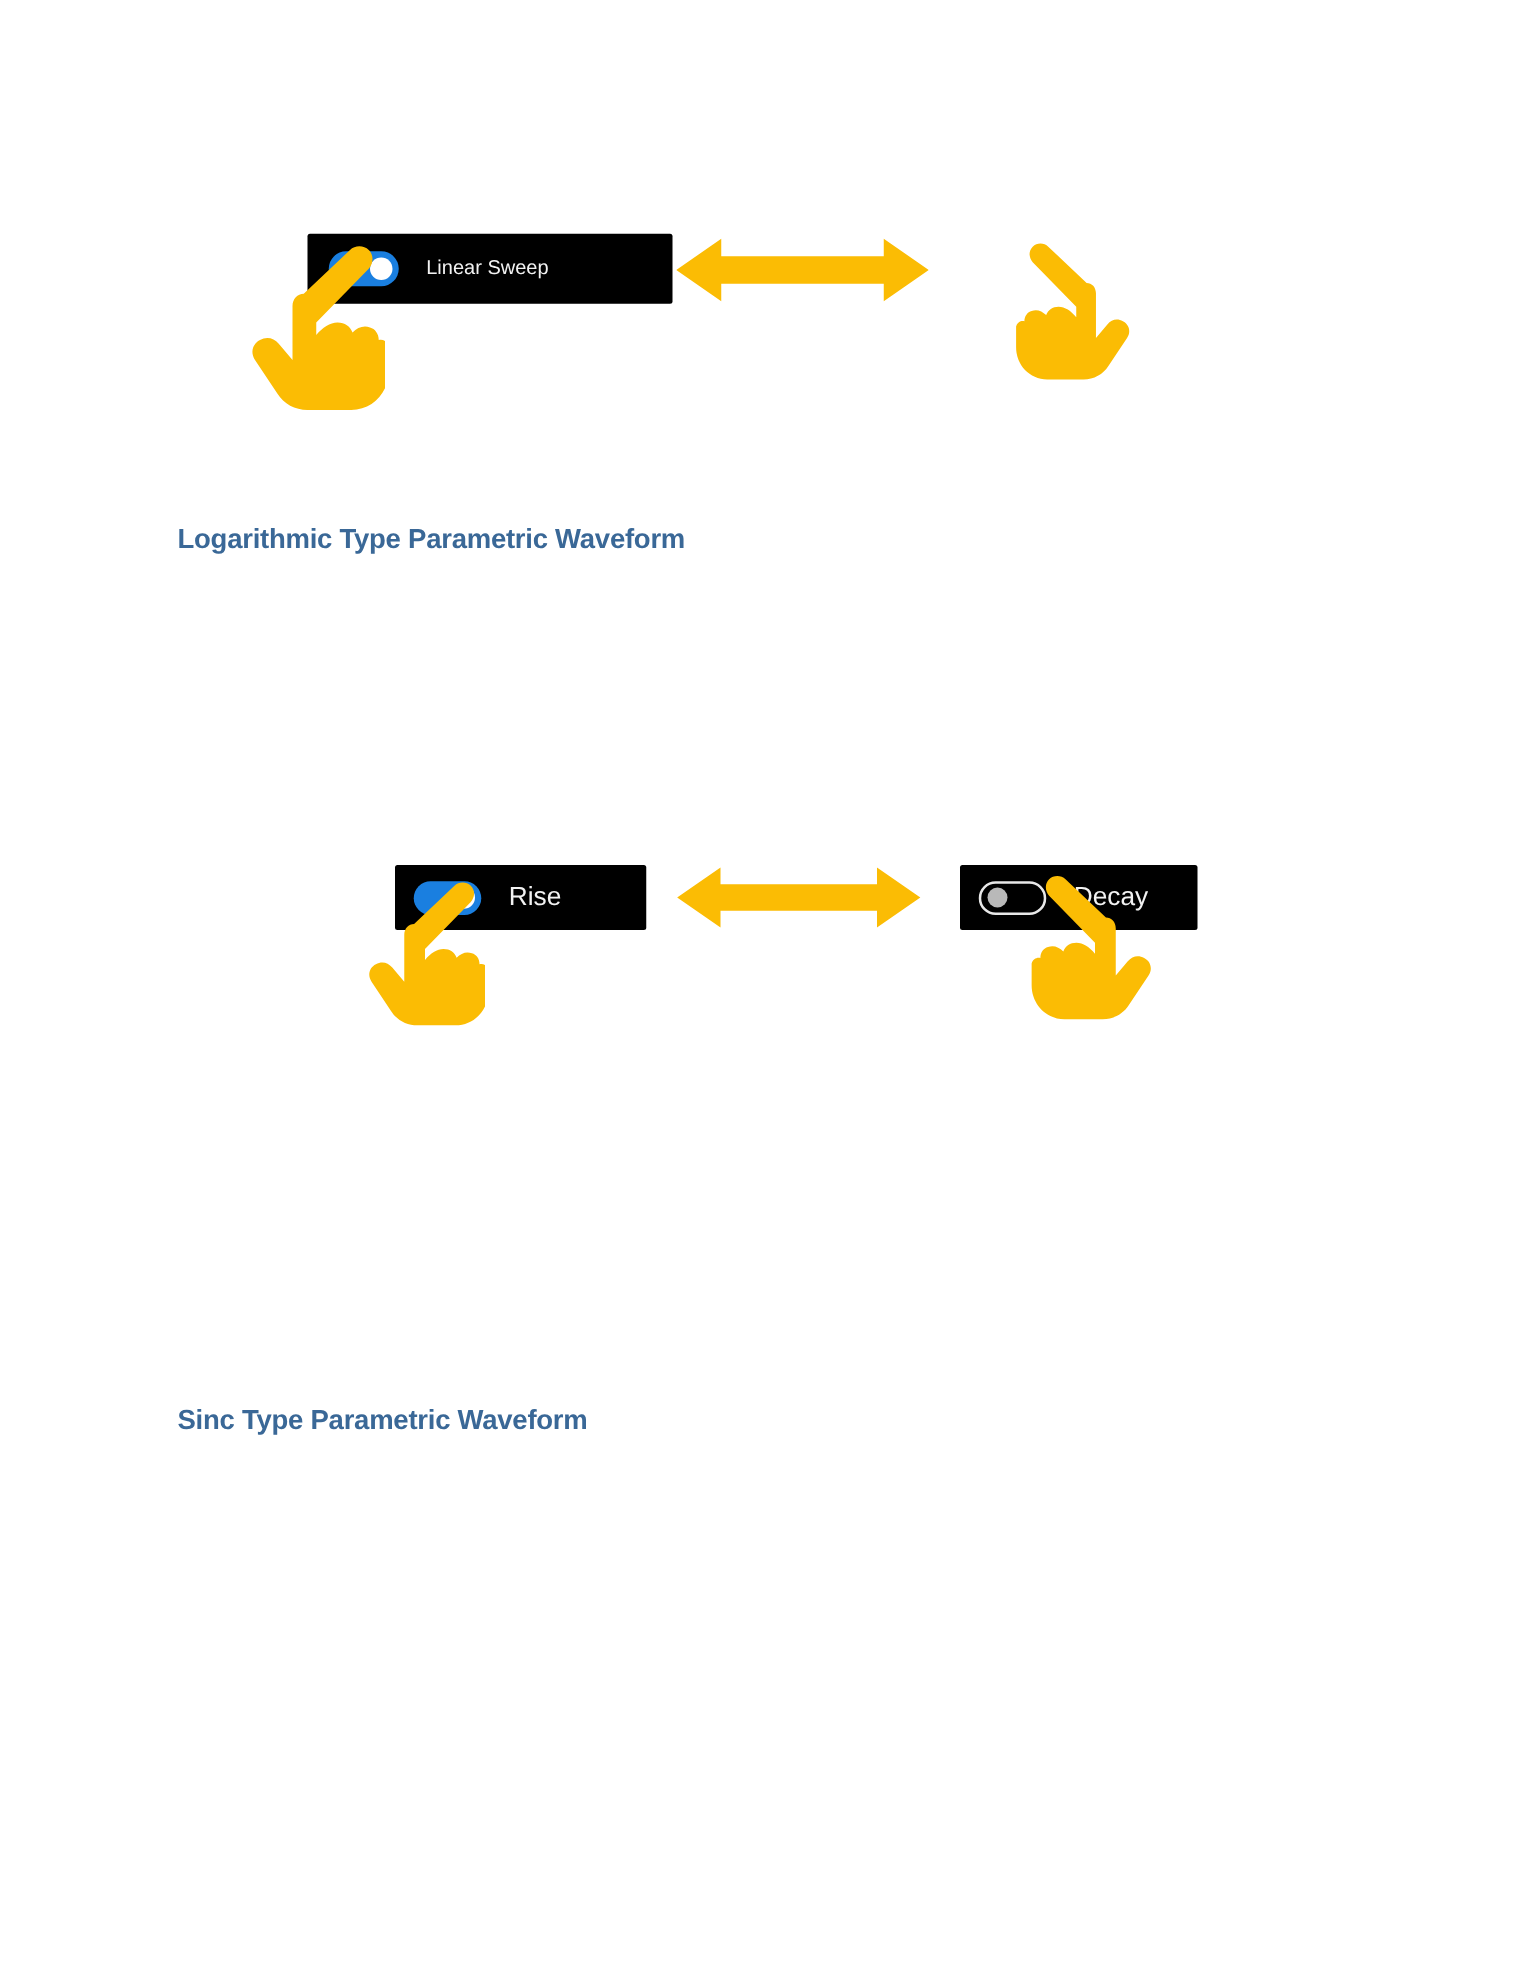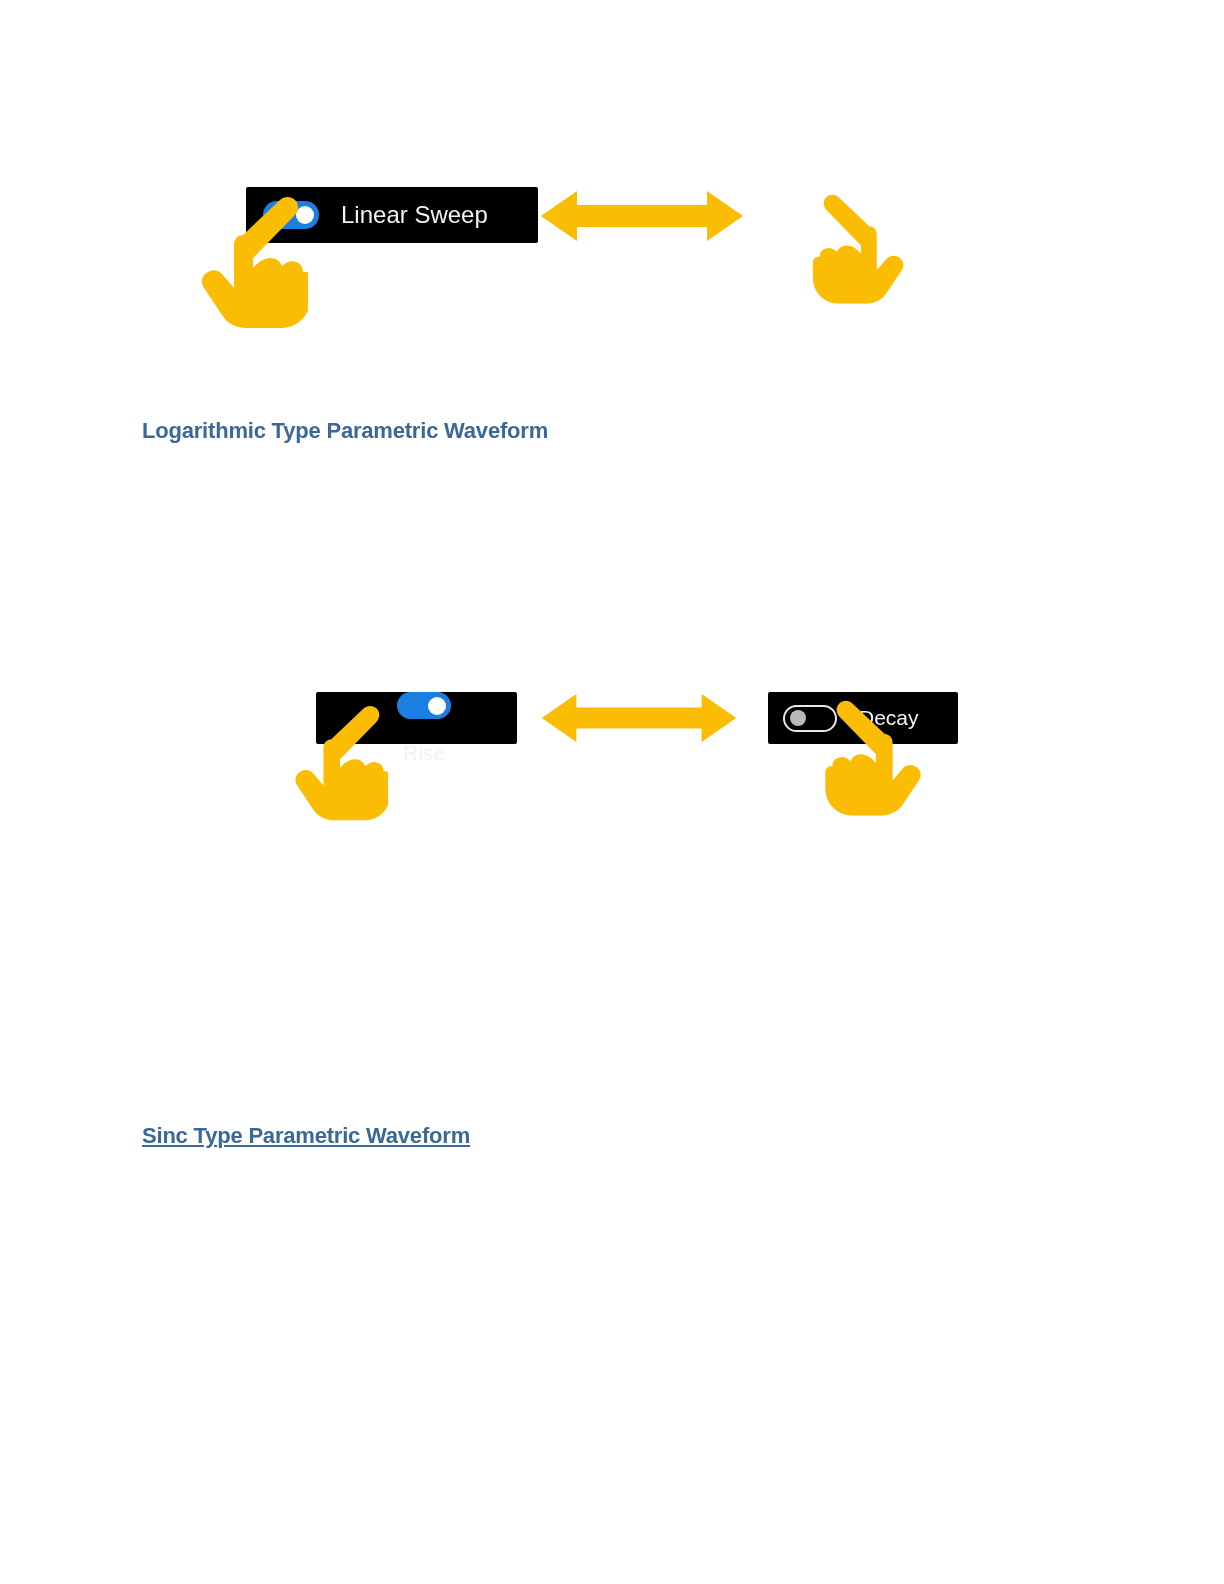--- a/index.html
+++ b/index.html
@@ -94,21 +94,21 @@
 </style>
 </head>
 <body>
 
 <div class="page">
 
   <div class="switch-panel" style="left:246px; top:187px; width:275px; height:56px; padding-left:17px; gap:22px;">
     <div class="switch on" style="width:56px; height:28px;">
       <span class="knob" style="width:18px; height:18px;"></span>
     </div>
-    <span class="switch-label" style="font-size:24px;">Linear Sweep</span>
+    <span class="switch-label" style="font-size:16px;">Linear Sweep</span>
   </div>
 
   <div class="hand" style="left:198px; top:196px; width:110px; height:135px;">
     <svg width="110" height="135" viewBox="0 0 110 135" xmlns="http://www.w3.org/2000/svg">
       <path fill="#fbbc04" d="M97 4 C101 8 101 14 97 19 L55 62 L55 72 C60 66 66 62 72 62 C78 62 82 65 84 70
         C88 66 93 64 98 66 C102 67 105 71 105 76 C108 75 112 77 113 81 L113 101
         C113 118 100 132 83 132 L48 132 C38 132 29 127 24 119 L6 92
         C2 86 4 79 10 76 C15 73 21 74 25 79 L36 92 L36 49 C36 43 40 39 45 39
         L82 4 C86 0 93 0 97 4 Z"></path>
     </svg>
@@ -126,21 +126,21 @@
       <path fill="#fbbc04" d="M97 4 C101 8 101 14 97 19 L55 62 L55 72 C60 66 66 62 72 62 C78 62 82 65 84 70
         C88 66 93 64 98 66 C102 67 105 71 105 76 C108 75 112 77 113 81 L113 101
         C113 118 100 132 83 132 L48 132 C38 132 29 127 24 119 L6 92
         C2 86 4 79 10 76 C15 73 21 74 25 79 L36 92 L36 49 C36 43 40 39 45 39
         L82 4 C86 0 93 0 97 4 Z"></path>
     </svg>
   </div>
 
   <div class="heading" style="left:142px; top:418px;">Logarithmic Type Parametric Waveform</div>
 
-  <div class="switch-panel" style="left:316px; top:692px; width:186px; height:52px; padding-left:15px; gap:22px;flex-direction:column;">
+  <div class="switch-panel" style="left:316px; top:692px; width:186px; height:52px; padding-left:15px; gap:22px;">
     <div class="switch on" style="width:54px; height:27px;">
       <span class="knob" style="width:18px; height:18px;"></span>
     </div>
     <span class="switch-label" style="font-size:21px;">Rise</span>
   </div>
 
   <div class="hand" style="left:292px; top:700px; width:96px; height:128px;">
     <svg width="96" height="128" viewBox="0 0 110 135" xmlns="http://www.w3.org/2000/svg">
       <path fill="#fbbc04" d="M97 4 C101 8 101 14 97 19 L55 62 L55 72 C60 66 66 62 72 62 C78 62 82 65 84 70
         C88 66 93 64 98 66 C102 67 105 71 105 76 C108 75 112 77 113 81 L113 101
@@ -167,15 +167,15 @@
     <svg width="112" height="118" viewBox="0 0 110 135" xmlns="http://www.w3.org/2000/svg">
       <path fill="#fbbc04" d="M97 4 C101 8 101 14 97 19 L55 62 L55 72 C60 66 66 62 72 62 C78 62 82 65 84 70
         C88 66 93 64 98 66 C102 67 105 71 105 76 C108 75 112 77 113 81 L113 101
         C113 118 100 132 83 132 L48 132 C38 132 29 127 24 119 L6 92
         C2 86 4 79 10 76 C15 73 21 74 25 79 L36 92 L36 49 C36 43 40 39 45 39
         L82 4 C86 0 93 0 97 4 Z"></path>
     </svg>
   </div>
 
 
-  <div class="heading" style="left:142px; top:1123px;text-decoration:underline;">Sinc Type Parametric Waveform</div>
+  <div class="heading" style="left:142px; top:1123px;">Sinc Type Parametric Waveform</div>
 
 </div>
 
 </body></html>

